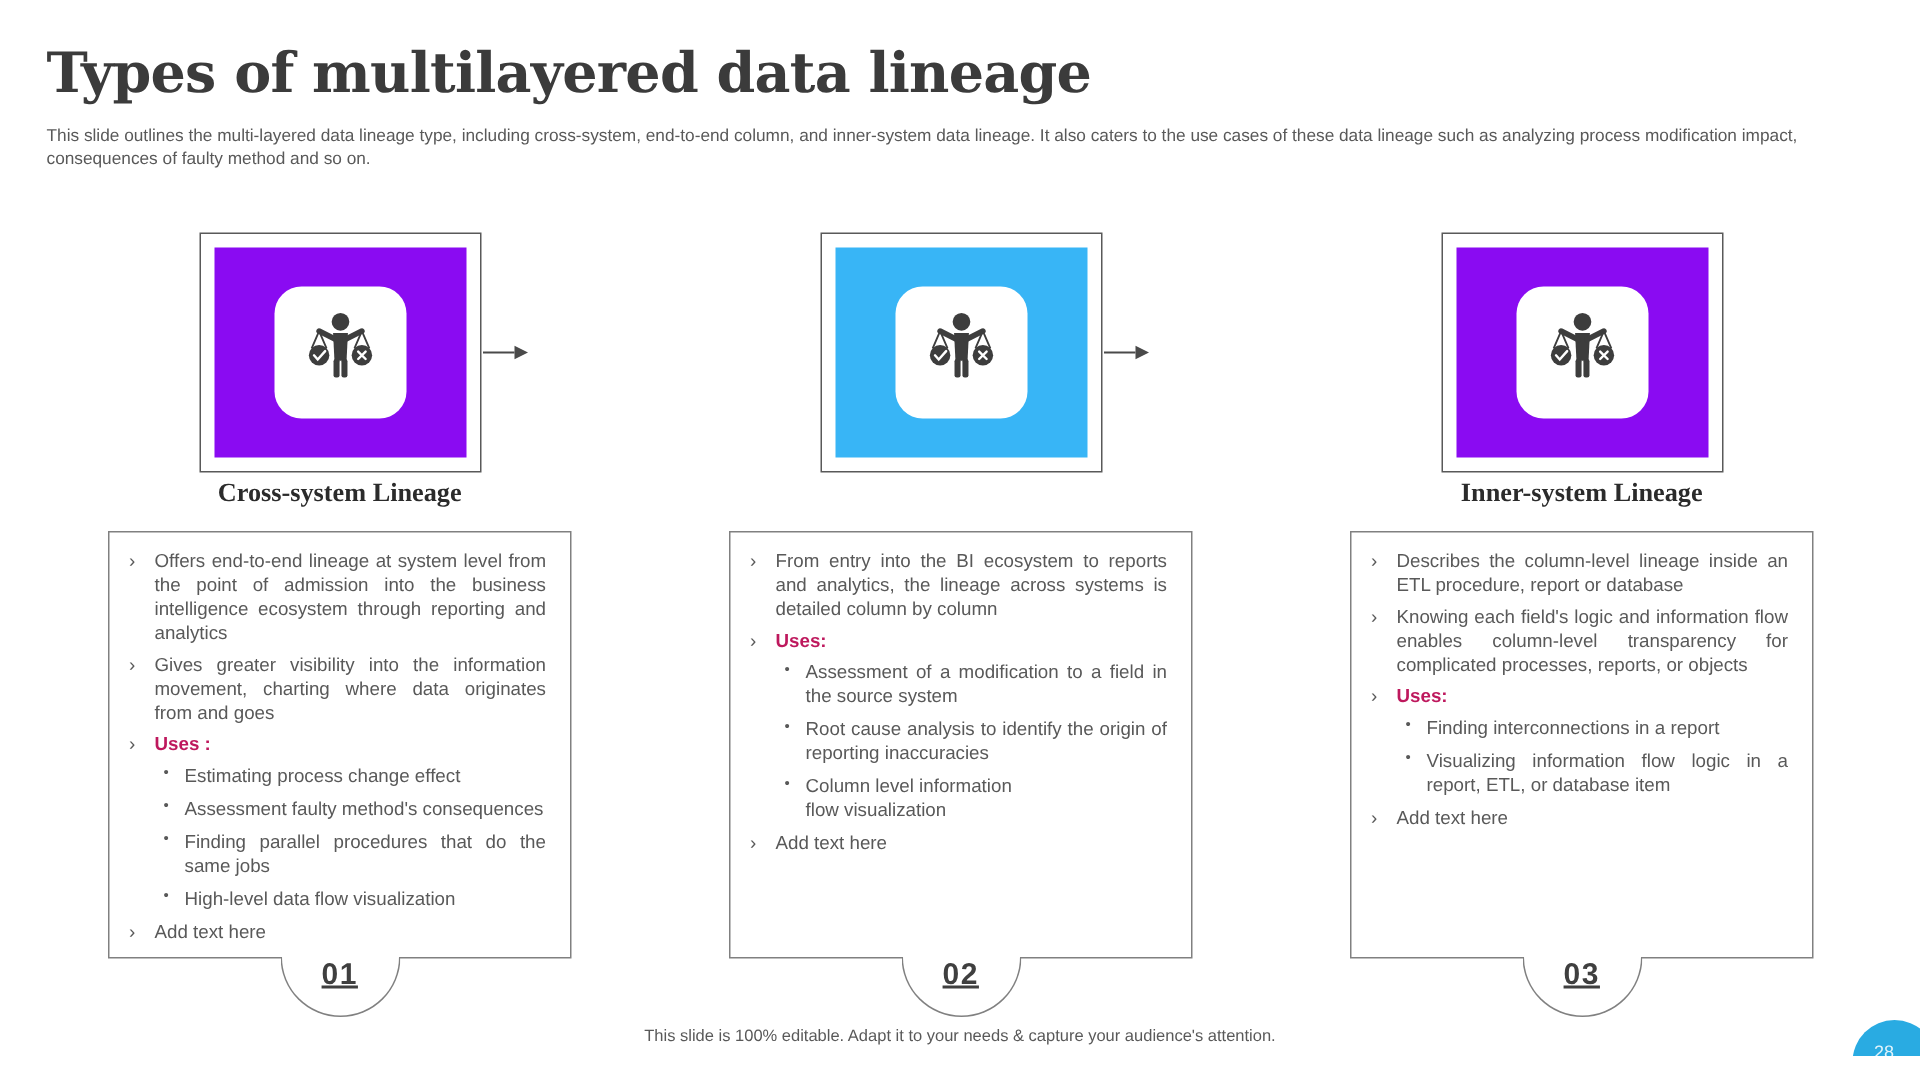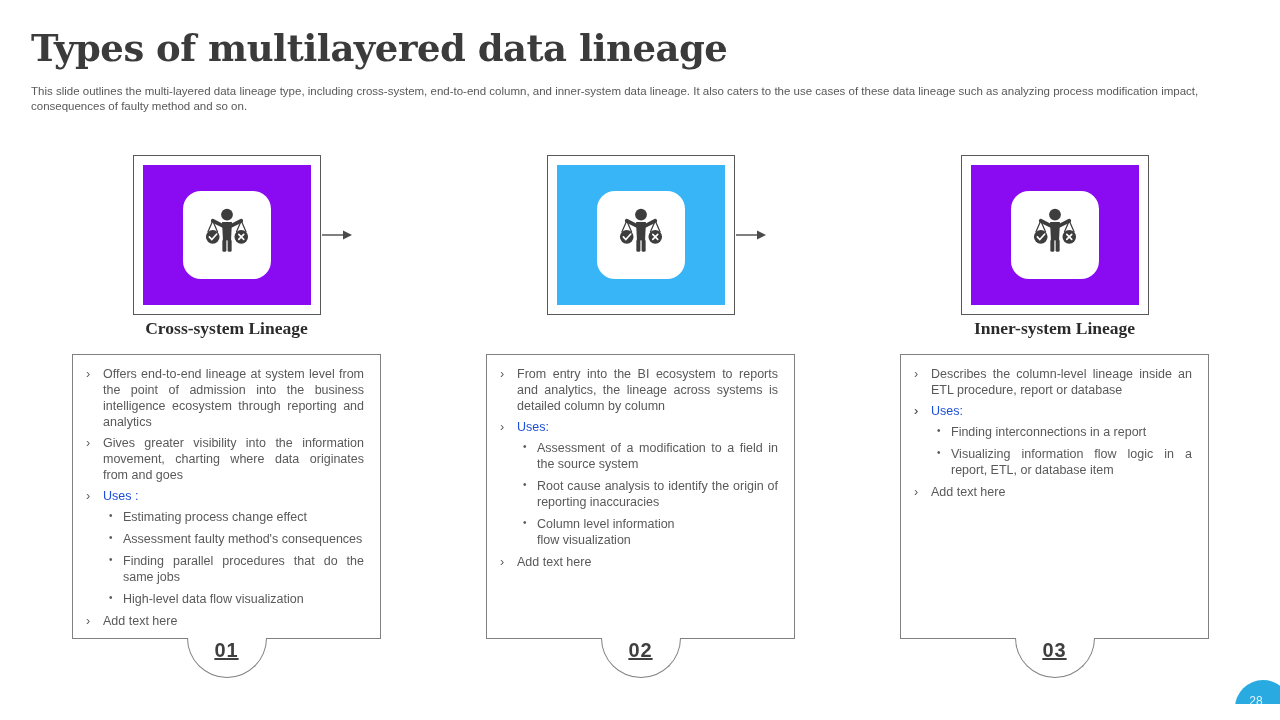--- a/index.html
+++ b/index.html
@@ -21,21 +21,21 @@
              font-family:Liberation Serif, serif;font-weight:700;font-size:17.5px;color:#2b2b2b;}
   .textbox{position:absolute;top:199px;left:0;width:309px;height:285px;background:#fff;
            border:1px solid #808080;box-sizing:border-box;}
   ul.bullets{margin:0;padding:11px 16px 0 0;list-style:none;}
   li.b{position:relative;margin:0 0 5px 0;text-align:justify;
        font-size:12.5px;line-height:16px;color:#595959;}
   li.l1{padding-left:30px;}
   li.l2{padding-left:50px;margin-bottom:6px;}
   li.b .marker{position:absolute;left:13px;top:0;color:#595959;}
   li.l2 .marker{left:36px;top:-1px;font-size:10px;}
-  li.b.bold .btext{font-weight:400;color:#1d4ed8;}
+  li.b.bold .btext{font-weight:700;color:#be185d;}
   .btext{white-space:pre-line;}
   .notch{position:absolute;left:50%;margin-left:-40px;bottom:-40px;width:80px;height:40px;
          background:#fff;border:1px solid #808080;border-top:none;box-sizing:border-box;
          border-radius:0 0 40px 40px / 0 0 40px 40px;text-align:center;}
   .notch .num{display:inline-block;margin-top:1px;font-weight:700;font-size:20px;
               color:#3f3f3f;letter-spacing:1px;text-decoration:underline;}
   .arrow{position:absolute;top:229px;width:30px;height:12px;}
   .arrow.a1{left:322px;} .arrow.a2{left:736px;}
   .footer{position:absolute;left:0;right:0;bottom:7px;text-align:center;
           font-size:11px;color:#595959;}
@@ -164,39 +164,40 @@
             <path d="M21.5 53 l4 4.5 l8 -9" stroke="#fff" stroke-width="2.6" fill="none" stroke-linecap="round"></path>
             <path d="M69 49 l8 8 M77 49 l-8 8" stroke="#fff" stroke-width="2.6" stroke-linecap="round"></path>
           </svg>
         </div>
       </div>
     </div>
     <h2 class="col-title">Inner-system Lineage</h2>
     <div class="textbox">
       <ul class="bullets">
           <li class="b l1"><span class="marker">›</span><span class="btext">Describes the column-level lineage inside an ETL procedure, report or database</span></li>
-          <li class="b l1"><span class="marker">›</span></li>
+          <li class="b l1"><span class="marker">›</span><span class="btext">Knowing each field's logic and information flow enables column-level transparency for complicated processes, reports, or objects</span></li>
           <li class="b l1 bold"><span class="marker">›</span><span class="btext">Uses:</span></li>
           <li class="b l2"><span class="marker">•</span><span class="btext">Finding interconnections in a report</span></li>
           <li class="b l2"><span class="marker">•</span><span class="btext">Visualizing information flow logic in a report, ETL, or database item</span></li>
           <li class="b l1"><span class="marker">›</span><span class="btext">Add text here</span></li>
         </ul>
       <div class="notch">
         <span class="num">03</span>
       </div>
     </div>
   </div>
 
   <svg class="arrow a1" viewBox="0 0 30 12">
     <line x1="0" y1="6" x2="21" y2="6" stroke="#4a4a4a" stroke-width="1.4"></line>
     <path d="M21 1.5 L30 6 L21 10.5 Z" fill="#4a4a4a"></path>
   </svg>
   <svg class="arrow a2" viewBox="0 0 30 12">
     <line x1="0" y1="6" x2="21" y2="6" stroke="#4a4a4a" stroke-width="1.4"></line>
     <path d="M21 1.5 L30 6 L21 10.5 Z" fill="#4a4a4a"></path>
   </svg>
 
+  <div class="footer">This slide is 100% editable. Adapt it to your needs &amp; capture your audience's attention.</div>
 
   <div class="page-badge" style="background: rgb(41, 171, 226);">
     <span class="pn">28</span>
   </div>
 
 </div>
 
 </body></html>

